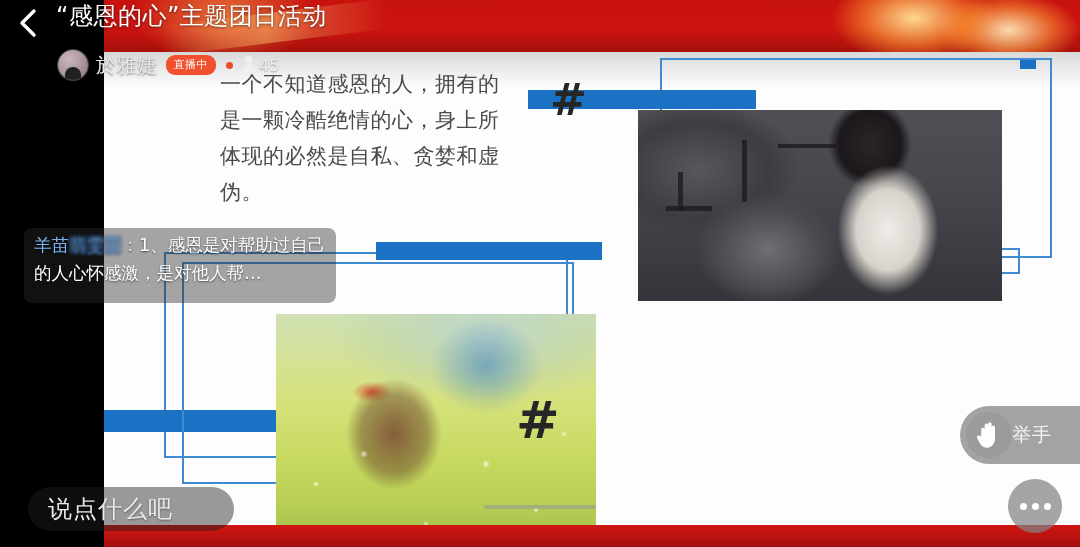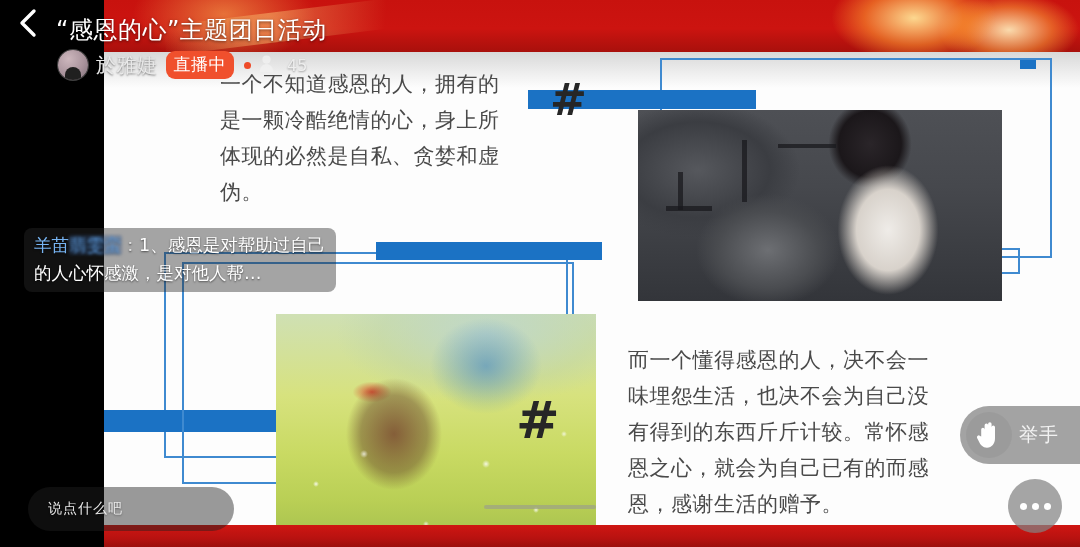--- a/index.html
+++ b/index.html
@@ -113,21 +113,21 @@
     letter-spacing: .5px;
     font-family: "DejaVu Sans", "Liberation Sans", sans-serif;
     z-index: 5;
   }
   #text-top  { left: 116px; top: 14px;  width: 300px; }
   #text-bottom { left: 524px; top: 290px; width: 318px; }
 
   
   #app-header {
     position: absolute; left: 0; top: 0; width: 988px; height: 46px;
-    z-index: 30; display: flex; align-items: flex-end;
+    z-index: 30; display: flex; align-items: flex-start;
   }
   #back-btn {
     width: 56px; height: 46px; display: flex; align-items: center; justify-content: center;
     cursor: pointer;
   }
   #back-btn svg { display:block; }
   #header-title {
     color: #ffffff;
     font-size: 24px;
     font-weight: 500;
@@ -151,43 +151,43 @@
   #avatar::after {
     content:""; position:absolute; left:7px; bottom:0; width:16px; height:13px;
     background:#20201f; border-radius: 8px 8px 0 0;
   }
   #streamer-name {
     color: #e8e8e8; font-size: 20px; letter-spacing: .5px;
     text-shadow: 0 1px 2px rgba(0,0,0,.5);
     font-family: "DejaVu Sans", "Liberation Sans", sans-serif;
   }
   #live-badge {
-    background: #f0502d; color: #fff; font-size: 17px;
+    background: #f0502d; color: #fff; font-size: 11px;
     padding: 2px 8px 3px; border-radius: 9px; letter-spacing: .5px;
     font-family: "DejaVu Sans", "Liberation Sans", sans-serif;
     white-space: nowrap;
   }
   #live-dot { width: 7px; height: 7px; border-radius: 50%; background: #ee4a28; margin-left: 2px;}
-  #viewer-wrap { display:flex; align-items:center; gap:13px; opacity:.78; }
+  #viewer-wrap { display:flex; align-items:center; gap:3px; opacity:.78; }
   #viewer-count {
     color: #f0f0f0; font-size: 16px;
     text-shadow: 0 1px 2px rgba(0,0,0,.45);
     font-family: "DejaVu Sans", "Liberation Sans", sans-serif;
   }
 
   
   #comments {
     position: absolute; left: 24px; top: 228px; width: 312px;
     z-index: 25;
     display: flex; flex-direction: column; gap: 14px;
   }
   .comment {
     background: rgba(40,40,40,.42);
     border-radius: 8px;
-    padding: 3px 10px 5px;
+    padding: 3px 10px 16px;
     font-size: 17.5px;
     line-height: 28px;
     color: #ffffff;
     text-shadow: 0 1px 2px rgba(0,0,0,.55);
     font-family: "DejaVu Sans", "Liberation Sans", sans-serif;
     word-break: break-all;
   }
   .comment .cname { color: #77b4f2; }
   .comment .cname .masked {
     color: #5f9fe4;
@@ -202,31 +202,31 @@
   #comment-input {
     position: absolute; left: 28px; bottom: 16px;
     width: 206px; height: 44px;
     border-radius: 22px;
     background: rgba(30,30,30,.45);
     display: flex; align-items: center;
     padding-left: 20px;
     z-index: 28;
   }
   #comment-input-placeholder {
-    color: #e9e9e9; font-size: 14px; letter-spacing: 1px;
+    color: #e9e9e9; font-size: 24px; letter-spacing: 1px;
     text-shadow: 0 1px 2px rgba(0,0,0,.4);
     font-family: "DejaVu Sans", "Liberation Sans", sans-serif;
   }
 
   #raise-hand-btn {
     position: absolute; right: 0px; top: 406px;
     height: 58px; min-width: 120px;
     border-radius: 29px 0 0 29px;
     background: rgba(128,128,128,.72);
-    display: flex; align-items: center; gap: 7px;
+    display: flex; align-items: center; gap: 0;
     padding: 0 14px 0 6px;
     z-index: 28;
   }
   #hand-circle {
     width: 46px; height: 46px; border-radius: 50%;
     background: rgba(150,150,150,.55);
     display:flex; align-items:center; justify-content:center;
   }
   #raise-hand-label {
     color: #f2f2f2; font-size: 19px; letter-spacing: 1px;
@@ -287,21 +287,20 @@
 
       <div class="blue-outline" style="left:60px; top:200px; width:404px; height:206px;"></div>
       <div class="blue-bar" style="left:272px; top:190px; width:226px; height:18px;"></div>
       <div class="blue-bar" style="left:-30px; top:358px; width:460px; height:22px;"></div>
       <div class="blue-outline" style="left:78px; top:210px; width:392px; height:222px;"></div>
 
       <div class="photo" id="photo-grass"></div>
 
       <div class="hash" style="left:412px; top:342px; font-size:52px;">#</div>
 
-      <div class="slide-text" id="text-bottom">而一个懂得感恩的人，决不会一味埋怨生活，也决不会为自己没有得到的东西斤斤计较。常怀感恩之心，就会为自己已有的而感恩，感谢生活的赠予。</div>
     </div>
   </div>
 
   <div id="bottom-strip"></div>
 
   <div id="app-header">
     <div id="back-btn">
       <span>
         <svg width="22" height="30" viewBox="0 0 22 30" aria-hidden="true">
           <path d="M17 3 L5 15 L17 27" fill="none" stroke="#ffffff" stroke-width="3.4" stroke-linecap="round" stroke-linejoin="round"></path>

